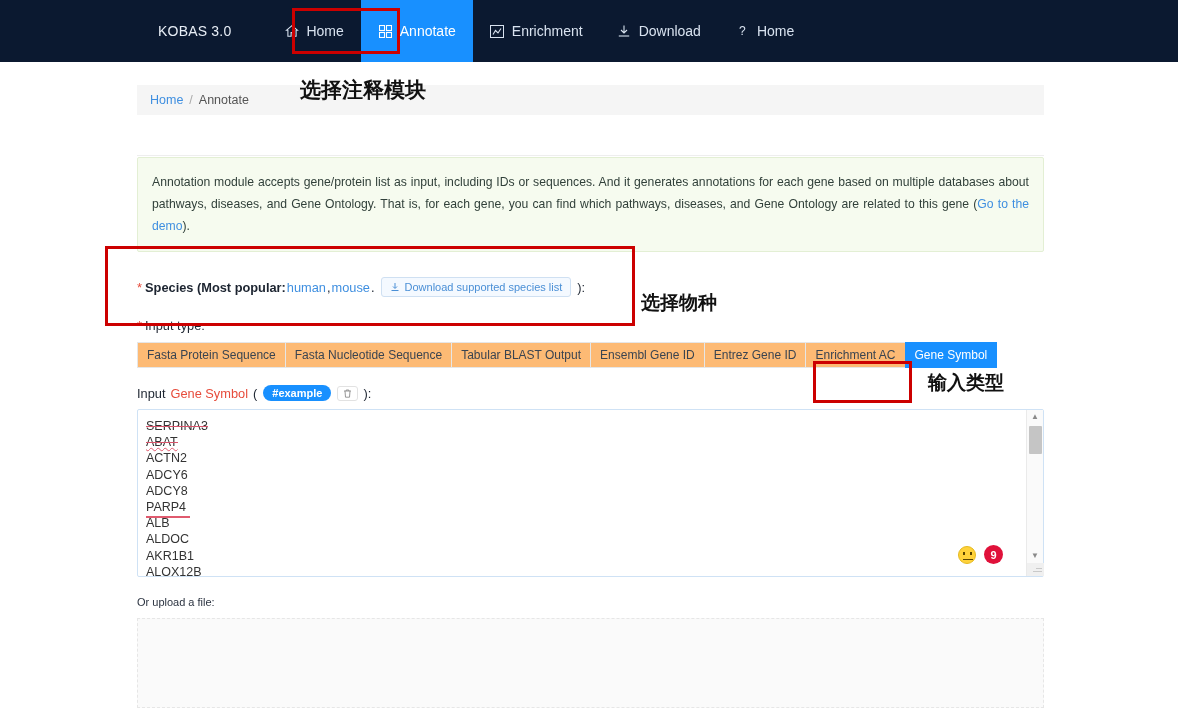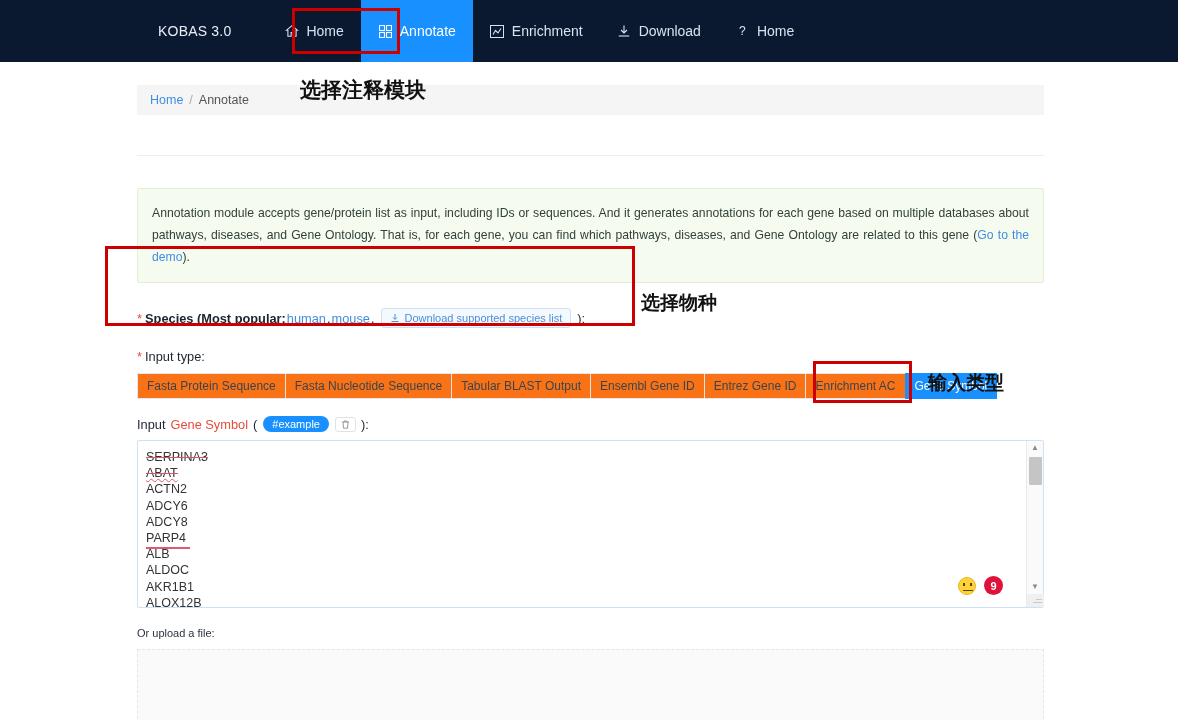--- a/index.html
+++ b/index.html
@@ -55,21 +55,21 @@
     position:absolute; font-family:"DejaVu Sans", sans-serif;
     color:#111; font-weight:700;
   }
   .cn-module { left:300px; top:76px; font-size:21px; }
   .cn-species { left:641px; top:290px; font-size:19px; }
   .cn-inputtype { left:928px; top:370px; font-size:19px; }
 
   .thin-rule { height:1px; background:#eee; margin-top:40px; }
 
   .info-box {
-    margin-top:32px; background:#f6fbef; border:1px solid #e3efd4;
+    margin-top:1px; background:#f6fbef; border:1px solid #e3efd4;
     border-radius:2px; padding:13px 14px 14px 14px;
   }
   .info-box p {
     margin:0; font-size:12.2px; line-height:22px; color:#31403a;
     text-align: justify;
   }
   .demo-link { color:#3f8fe0; }
 
   
   .species-block { margin-top:25px; position:relative; }
@@ -93,38 +93,38 @@
 
   .hl-species {
     position:absolute; left:105px; top:246px; width:530px; height:80px;
     border:3px solid #cc0000; pointer-events:none; z-index:5;
   }
 
   
   .inputtype-block { margin-top:21px; position:relative; }
   .tabs { margin-top:9px; display:flex; }
   .tab {
-    border:1px solid #e6e6e6; border-right:none; background:#f97316;
+    border:1px solid #e6e6e6; border-right:none; background:#fdba74;
     font-size:12px; color:#3a4450; padding:5px 9px; white-space:nowrap;
   }
   .tab:last-child { border-right:1px solid #e6e6e6; }
   .tab.active { background:#1890ff; border-color:#1890ff; color:#fff; }
 
   .hl-inputtype {
     position:absolute; left:813px; top:361px; width:99px; height:42px;
     border:3px solid #cc0000; pointer-events:none; z-index:5;
   }
 
   
   .input-block { margin-top:17px; }
   .input-head { display:flex; align-items:center; font-size:12.8px; color:#1c2430; }
   .gs-red { color:#e74c3c; margin:0 5px; }
   .example-chip {
     background:#1890ff; color:#fff; font-size:11px; border-radius:10px;
-    padding:2px 9px; margin:0 6px;
+    padding:2px 9px; margin:0 6px;font-weight:bold;
   }
   .trash-chip {
     border:1px solid #e2e2e2; border-radius:3px; padding:1px 4px;
     display:inline-flex; align-items:center; margin-right:5px;
   }
 
   .ta-wrap {
     position:relative; margin-top:8px; height:168px;
     border:1px solid #cfe2f5; background:#fff; border-radius:2px;
   }

